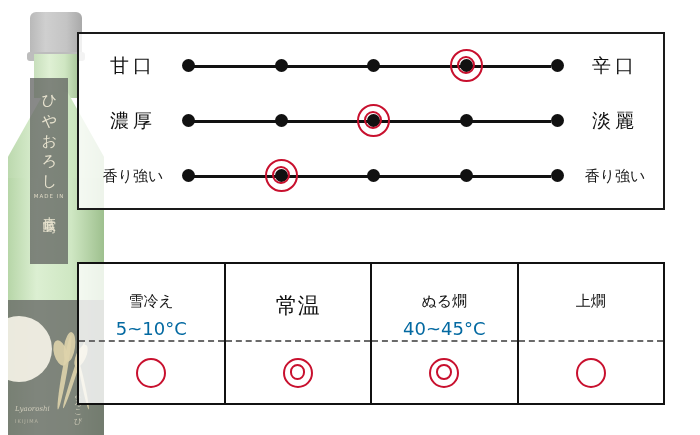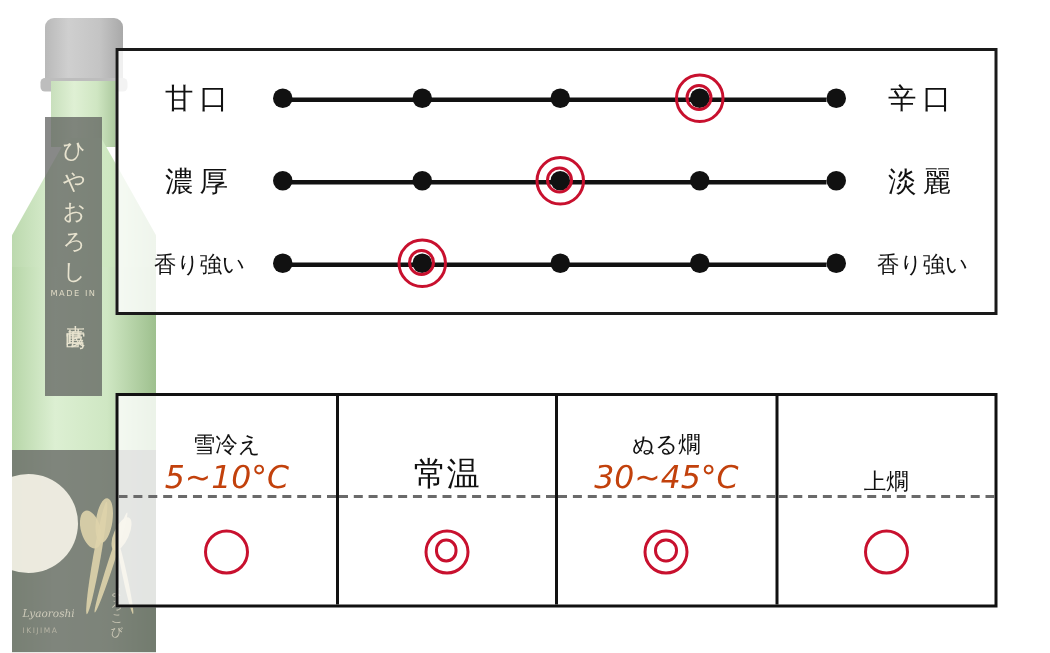--- a/index.html
+++ b/index.html
@@ -280,40 +280,40 @@
     display: flex;
     flex-direction: column;
   }
   .temp-col:last-child { border-right: none; }
 
   .temp-head {
     height: 66px;
     display: flex;
     flex-direction: column;
     align-items: center;
-    justify-content: flex-end;
+    justify-content: space-between;
     padding-top: 19px;
     box-sizing: border-box;
+    margin-top: 10px;
   }
   .temp-name {
     font-family: "DejaVu Sans", "Liberation Sans", sans-serif;
     font-size: 15px;
     color: #111;
     white-space: nowrap;
     line-height: 1.15;
   }
   .temp-name.big { font-size: 22px; }
   .temp-range {
     font-family: "DejaVu Sans", "Liberation Sans", sans-serif;
-    font-size: 21px;
-    color: #c2410c;
+    font-size: 18px;
+    color: #0369a1;
     white-space: nowrap;
     line-height: 1.15;
     margin-top: 1px;
-    font-style: italic;
   }
   .temp-divider {
     height: 0;
     border-top: 2px dashed #6a6a6a;
   }
   .temp-mark-cell {
     flex: 1;
     display: flex;
     align-items: center;
     justify-content: center;
@@ -445,21 +445,21 @@
       </div>
       <div class="temp-divider"></div>
       <div class="temp-mark-cell">
         <div class="mark-double"></div>
       </div>
     </div>
 
     <div class="temp-col">
       <div class="temp-head">
         <div class="temp-name">ぬる燗</div>
-        <div class="temp-range">30~45°C</div>
+        <div class="temp-range">40~45°C</div>
       </div>
       <div class="temp-divider"></div>
       <div class="temp-mark-cell">
         <div class="mark-double"></div>
       </div>
     </div>
 
     <div class="temp-col">
       <div class="temp-head">
         <div class="temp-name">上燗</div>

